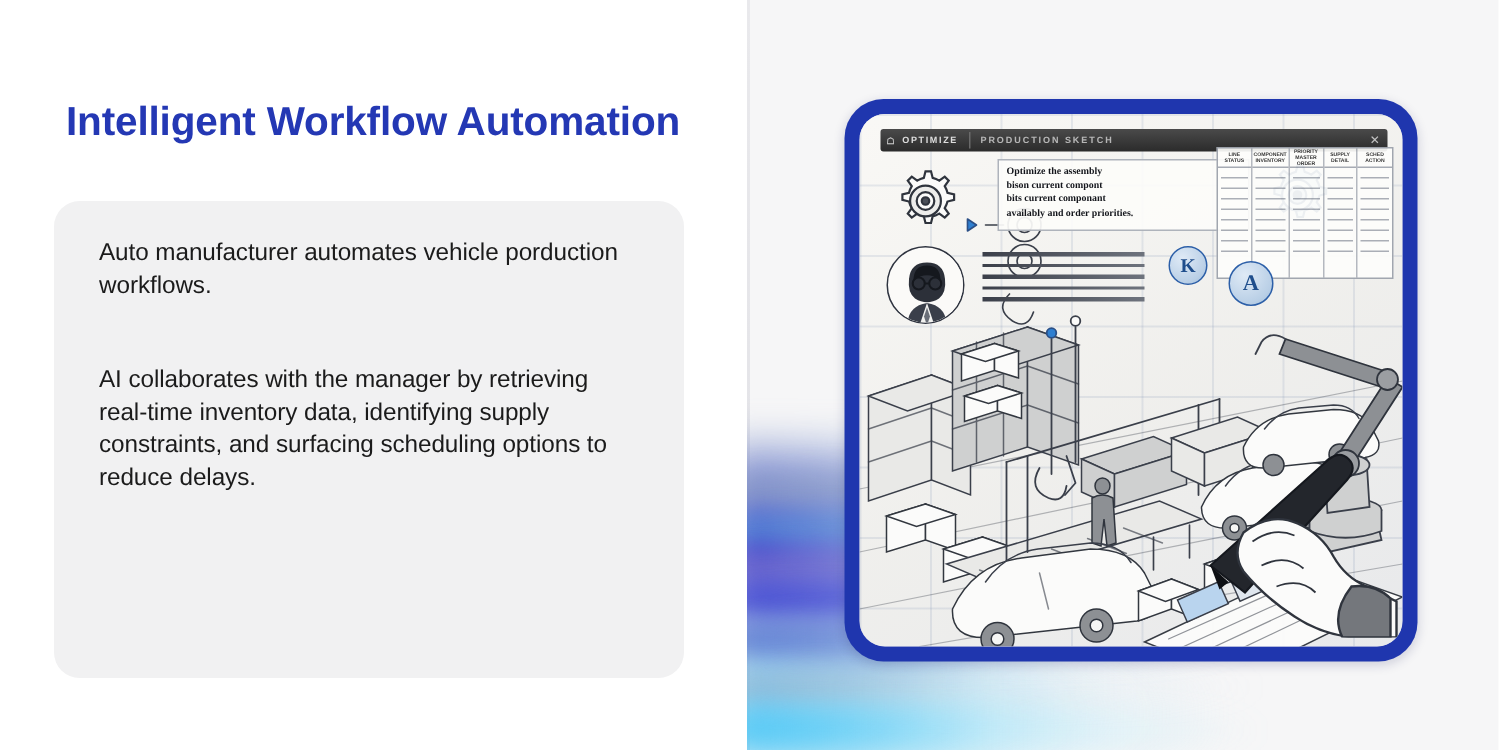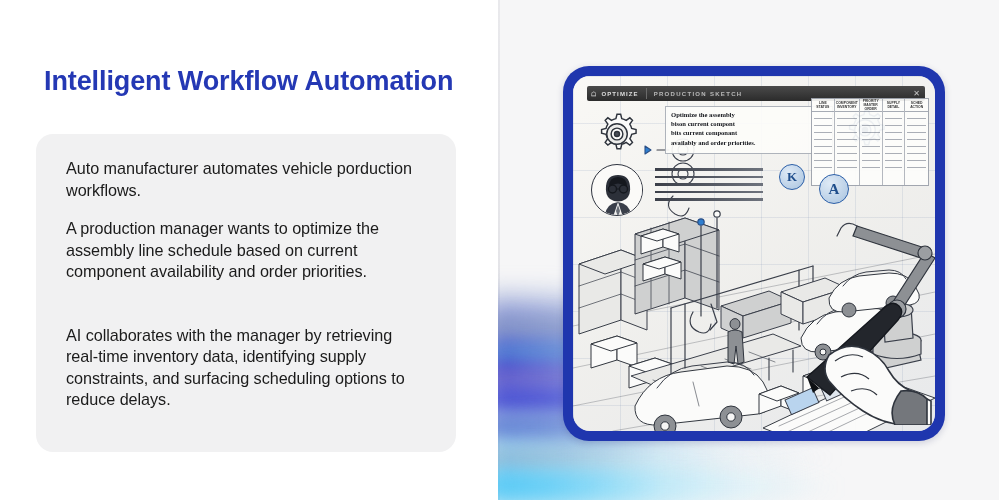--- a/index.html
+++ b/index.html
@@ -176,21 +176,20 @@
 <body>
 
 <div class="slide">
 
   <div class="left-panel">
 
     <div class="page-title">Intelligent Workflow Automation</div>
 
     <div class="text-card">
       <p class="para">Auto manufacturer automates vehicle porduction workflows.</p>
-      <p class="para">A production manager wants to optimize the assembly line schedule based on current component availability and order priorities.</p>
       <p class="para">AI collaborates with the manager by retrieving real-time inventory data, identifying supply constraints, and surfacing scheduling options to reduce delays.</p>
     </div>
   </div>
 
   <div class="right-panel">
     <div class="panel-edge"></div>
 
     <div class="swoosh-wrap">
       <div class="swoosh"></div>
       <div class="swoosh-band band1"></div>

